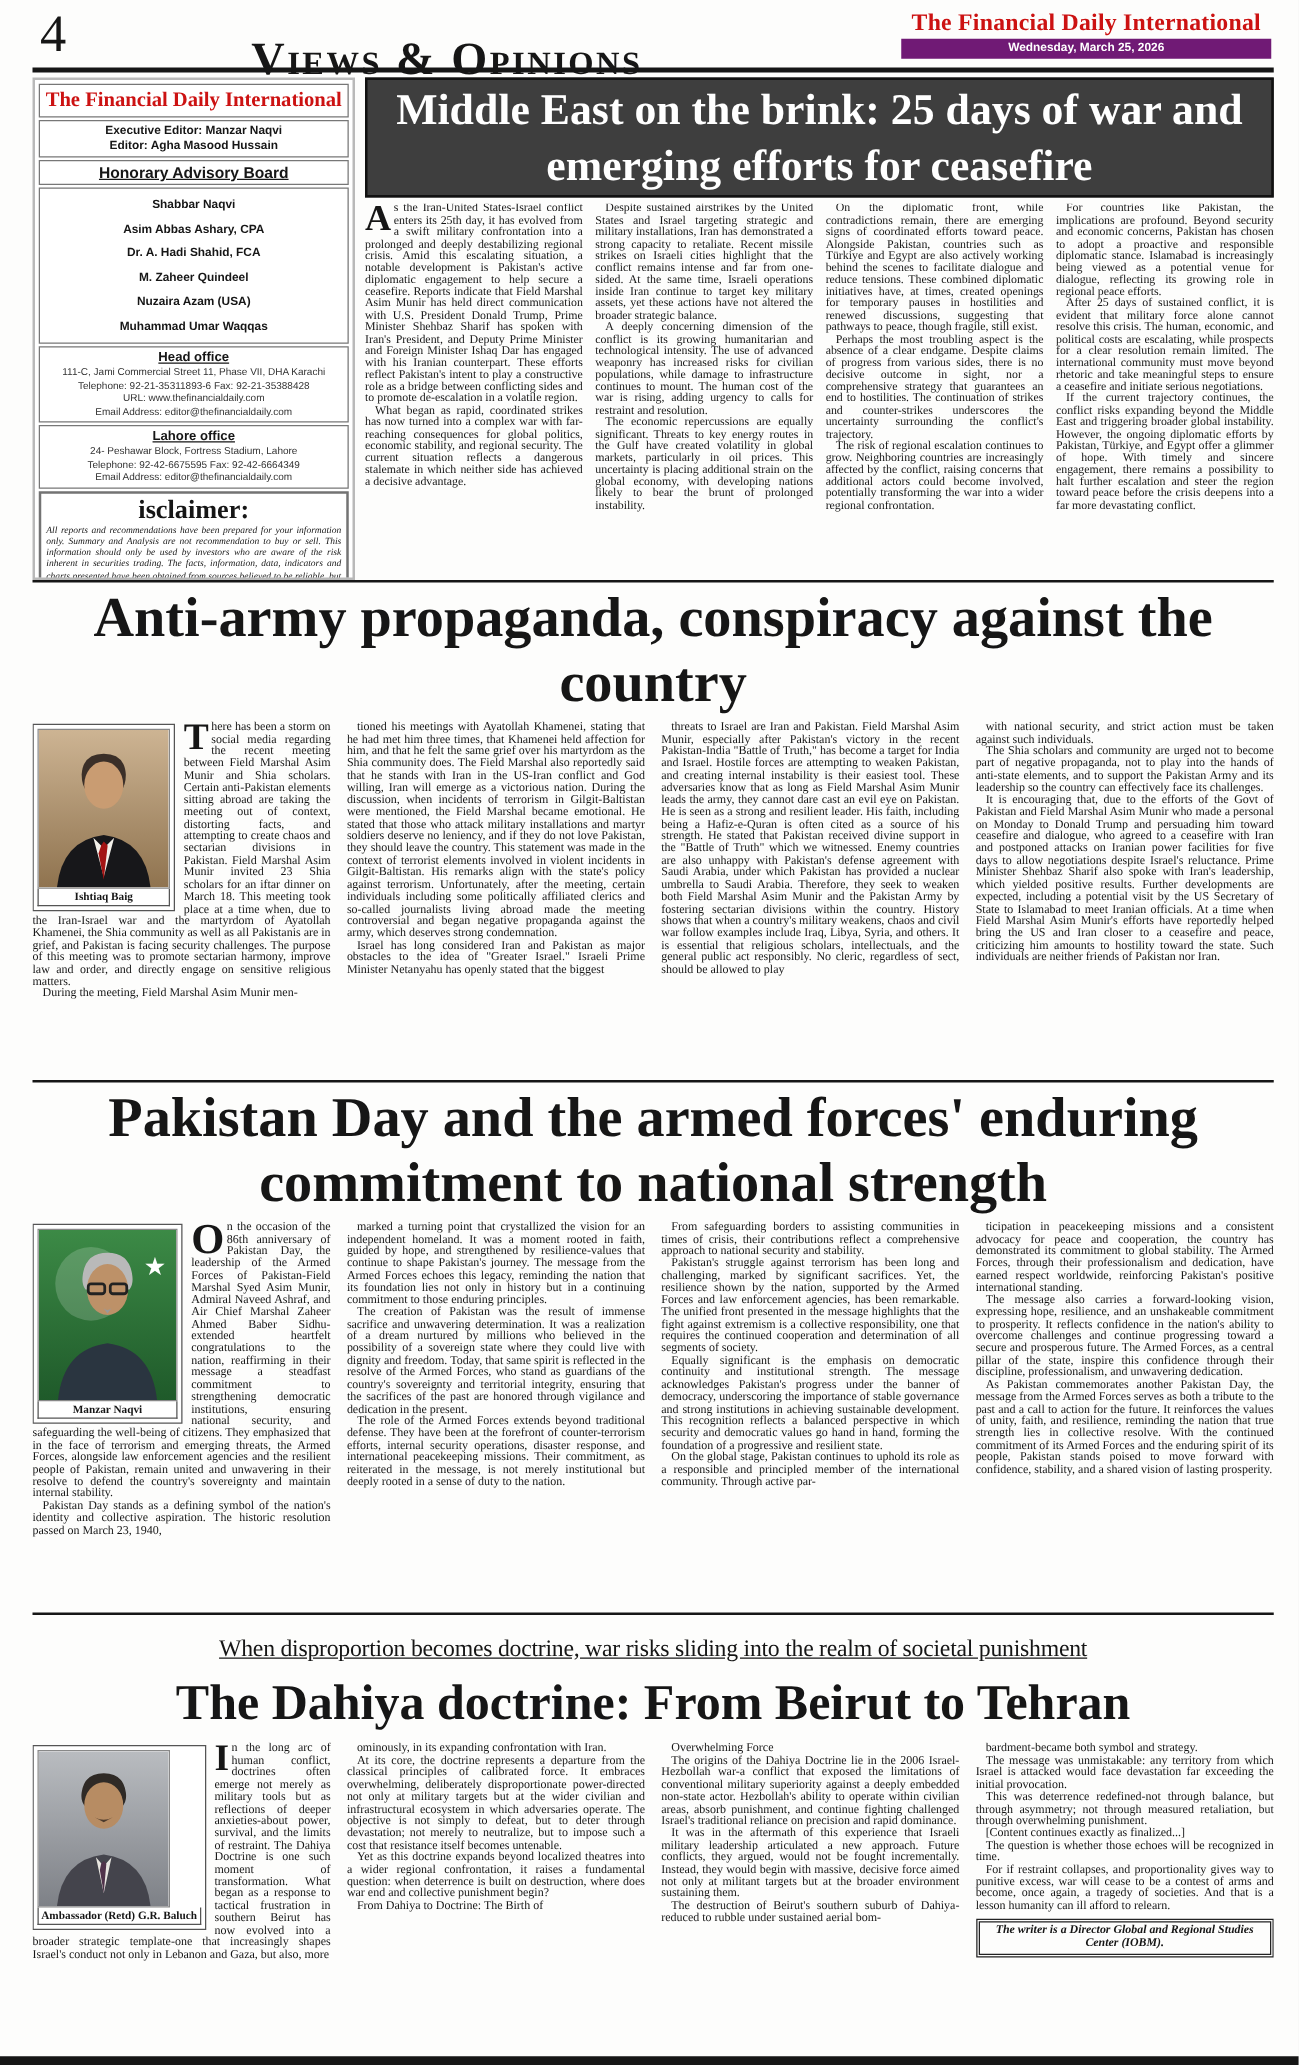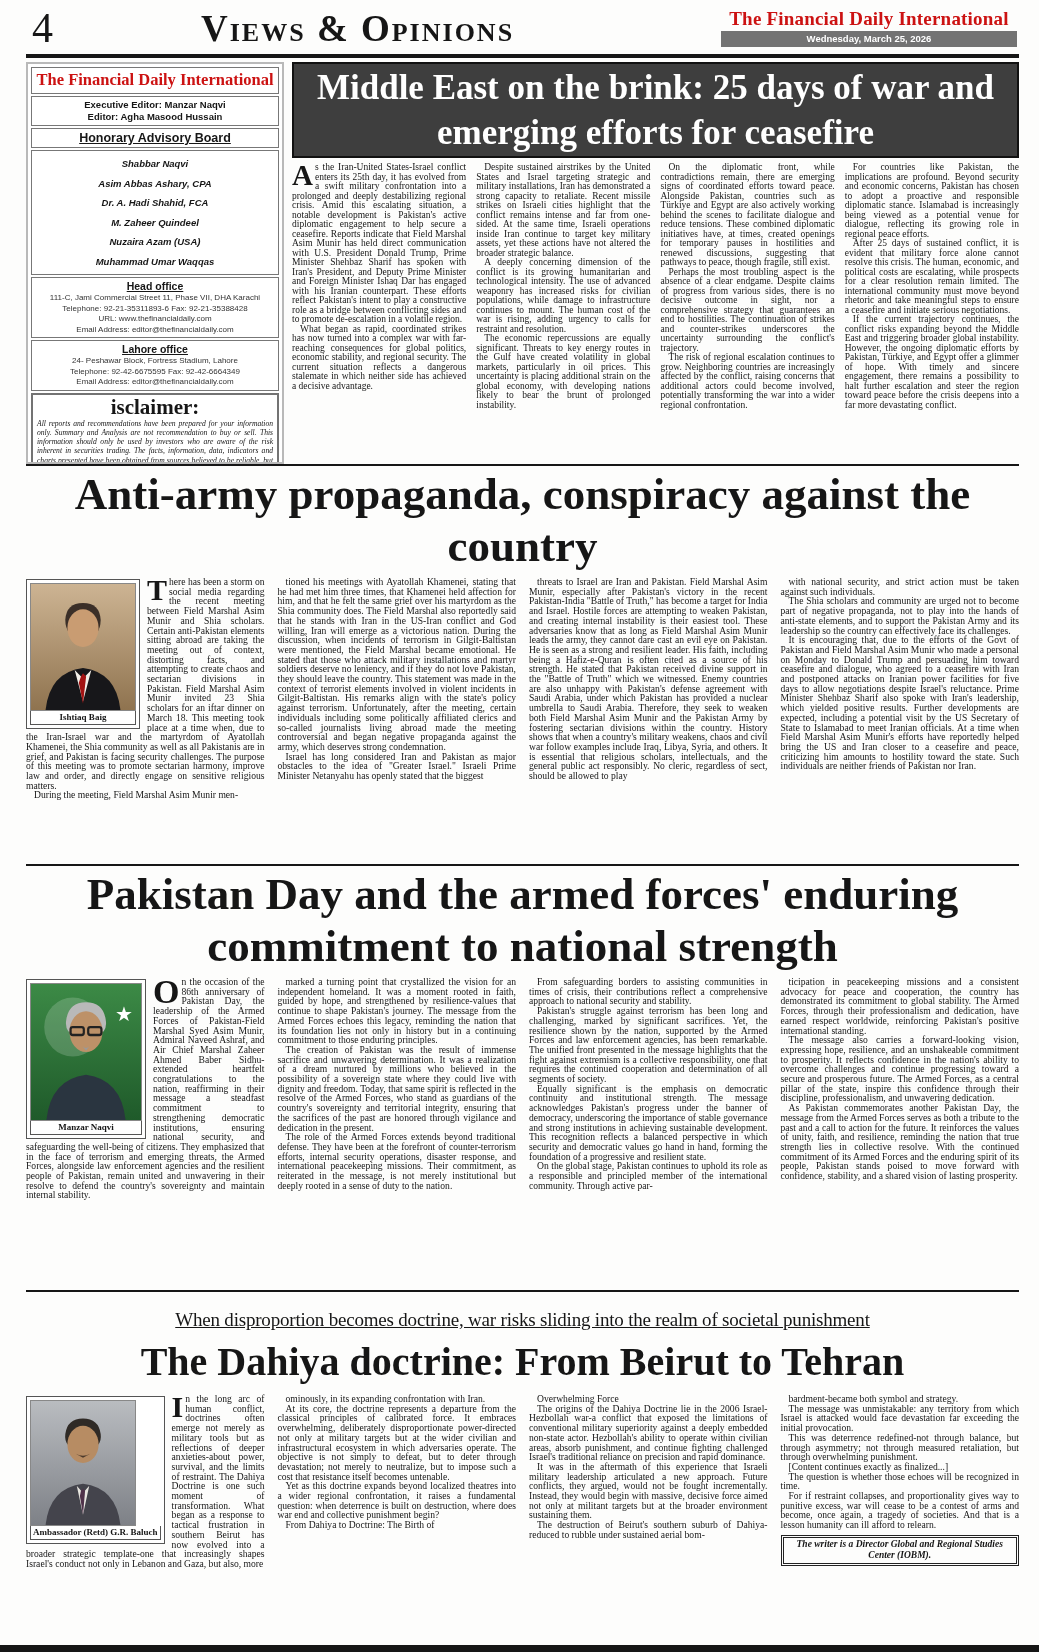--- a/index.html
+++ b/index.html
@@ -4,40 +4,40 @@
 <style>
   * { margin:0; padding:0; box-sizing:border-box; }
   html,body { background:#e8e8e8; }
   body { width:1039px; height:1652px; margin:0 auto; position:relative; overflow:hidden;
          background:#fdfdfc; color:#161616; font-family:"Liberation Serif", serif; }
   .page { padding:6px 20px 0 26px; position:relative; height:1644px; }
 
   
   .hdr { position:relative; height:52px; border-bottom:4px solid #161616; }
   .pagenum { position:absolute; left:6px; top:-2px; font-size:42px; font-weight:normal; }
-  .section-title { position:absolute; left:175px; top:1px; font-variant:small-caps;
+  .section-title { position:absolute; left:175px; top:20px; font-variant:small-caps;
                    font-size:37px; letter-spacing:2px; font-weight:600; }
   .brand-block { position:absolute; right:2px; top:2px; width:296px; text-align:center; }
   .brand-name { color:#cc1212; font-weight:bold; font-size:19px; letter-spacing:.2px; }
-  .date-bar { background:#737373; color:#fff; font-family:"Liberation Sans", sans-serif;
+  .date-bar { background:#701a75; color:#fff; font-family:"Liberation Sans", sans-serif;
               font-size:9.5px; font-weight:bold; padding:2px 0 3px; margin-top:1px; }
 
   
   .top-row { display:flex; gap:8px; margin-top:4px; height:402px; }
 
   
   .masthead { width:258px; flex:none; border:2px solid #b9b9b9; background:#fff;
               padding:3px; overflow:hidden; font-family:"Liberation Sans", sans-serif; }
   .mh-box { border:1px solid #777; margin-bottom:2px; text-align:center; }
   .mh-title { font-family:"Liberation Serif", serif; color:#cc1212; font-weight:bold;
               font-size:16.5px; padding:2px 0 3px; }
   .mh-editors { padding:2px 0; }
   .mh-editors p { font-size:9.5px; font-weight:bold; line-height:12px; }
   .mh-adv-head { font-size:12.5px; font-weight:bold; text-decoration:underline; padding:2px 0; }
-  .names-row { display:flex; gap:2px; margin-bottom:2px;font-style:italic; }
+  .names-row { display:flex; gap:2px; margin-bottom:2px; }
   .names-col { flex:1; border:1px solid #777; padding:3px 1px; }
   .names-col p { font-size:9.5px; font-weight:bold; line-height:19.5px; text-align:center; }
   .mh-office { padding:1px 0 2px; }
   .office-head { font-size:10.5px; font-weight:bold; text-decoration:underline; line-height:14px; }
   .mh-office p { font-size:8px; line-height:10.5px; color:#333; }
   .mh-disclaimer { border:2px solid #737373; text-align:left; padding:1px 4px 2px; }
   .disc-head { font-family:"Liberation Serif", serif; text-align:center; font-weight:bold;
                font-size:21px; line-height:23px; }
   .disc-text { font-family:"Liberation Serif", serif; font-style:italic; font-size:7.6px;
                line-height:9.3px; text-align:justify; }
@@ -234,20 +234,23 @@
               <rect x="36" y="38" width="12" height="7" rx="2" fill="none" stroke="#222" stroke-width="2"></rect>
               <rect x="52" y="38" width="12" height="7" rx="2" fill="none" stroke="#222" stroke-width="2"></rect>
               <path d="M47 55 q3 3 6 0 l-3 4z" fill="#9a9a9a"></path>
               <path d="M14 120 q4-36 36-40 q32 4 36 40 z" fill="#2a3540"></path>
             </svg>
             <span class="flag-star">★</span>
           </div>
           <div class="photo-cap">Manzar Naqvi</div>
         </div>
         <p class="lead"><span class="dropcap">O</span><span>n the occasion of the 86th anniversary of Pakistan Day, the leadership of the Armed Forces of Pakistan-Field Marshal Syed Asim Munir, Admiral Naveed Ashraf, and Air Chief Marshal Zaheer Ahmed Baber Sidhu-extended heartfelt congratulations to the nation, reaffirming in their message a steadfast commitment to strengthening democratic institutions, ensuring national security, and safeguarding the well-being of citizens. They emphasized that in the face of terrorism and emerging threats, the Armed Forces, alongside law enforcement agencies and the resilient people of Pakistan, remain united and unwavering in their resolve to defend the country's sovereignty and maintain internal stability.</span></p>
+        <div>
+            <p>Pakistan Day stands as a defining symbol of the nation's identity and collective aspiration. The historic resolution passed on March 23, 1940,</p>
+          </div>
       </div>
       <div class="col">
           <p>marked a turning point that crystallized the vision for an independent homeland. It was a moment rooted in faith, guided by hope, and strengthened by resilience-values that continue to shape Pakistan's journey. The message from the Armed Forces echoes this legacy, reminding the nation that its foundation lies not only in history but in a continuing commitment to those enduring principles.</p>
           <p>The creation of Pakistan was the result of immense sacrifice and unwavering determination. It was a realization of a dream nurtured by millions who believed in the possibility of a sovereign state where they could live with dignity and freedom. Today, that same spirit is reflected in the resolve of the Armed Forces, who stand as guardians of the country's sovereignty and territorial integrity, ensuring that the sacrifices of the past are honored through vigilance and dedication in the present.</p>
           <p>The role of the Armed Forces extends beyond traditional defense. They have been at the forefront of counter-terrorism efforts, internal security operations, disaster response, and international peacekeeping missions. Their commitment, as reiterated in the message, is not merely institutional but deeply rooted in a sense of duty to the nation.</p>
         </div>
       <div class="col">
           <p>From safeguarding borders to assisting communities in times of crisis, their contributions reflect a comprehensive approach to national security and stability.</p>
           <p>Pakistan's struggle against terrorism has been long and challenging, marked by significant sacrifices. Yet, the resilience shown by the nation, supported by the Armed Forces and law enforcement agencies, has been remarkable. The unified front presented in the message highlights that the fight against extremism is a collective responsibility, one that requires the continued cooperation and determination of all segments of society.</p>
           <p>Equally significant is the emphasis on democratic continuity and institutional strength. The message acknowledges Pakistan's progress under the banner of democracy, underscoring the importance of stable governance and strong institutions in achieving sustainable development. This recognition reflects a balanced perspective in which security and democratic values go hand in hand, forming the foundation of a progressive and resilient state.</p>

